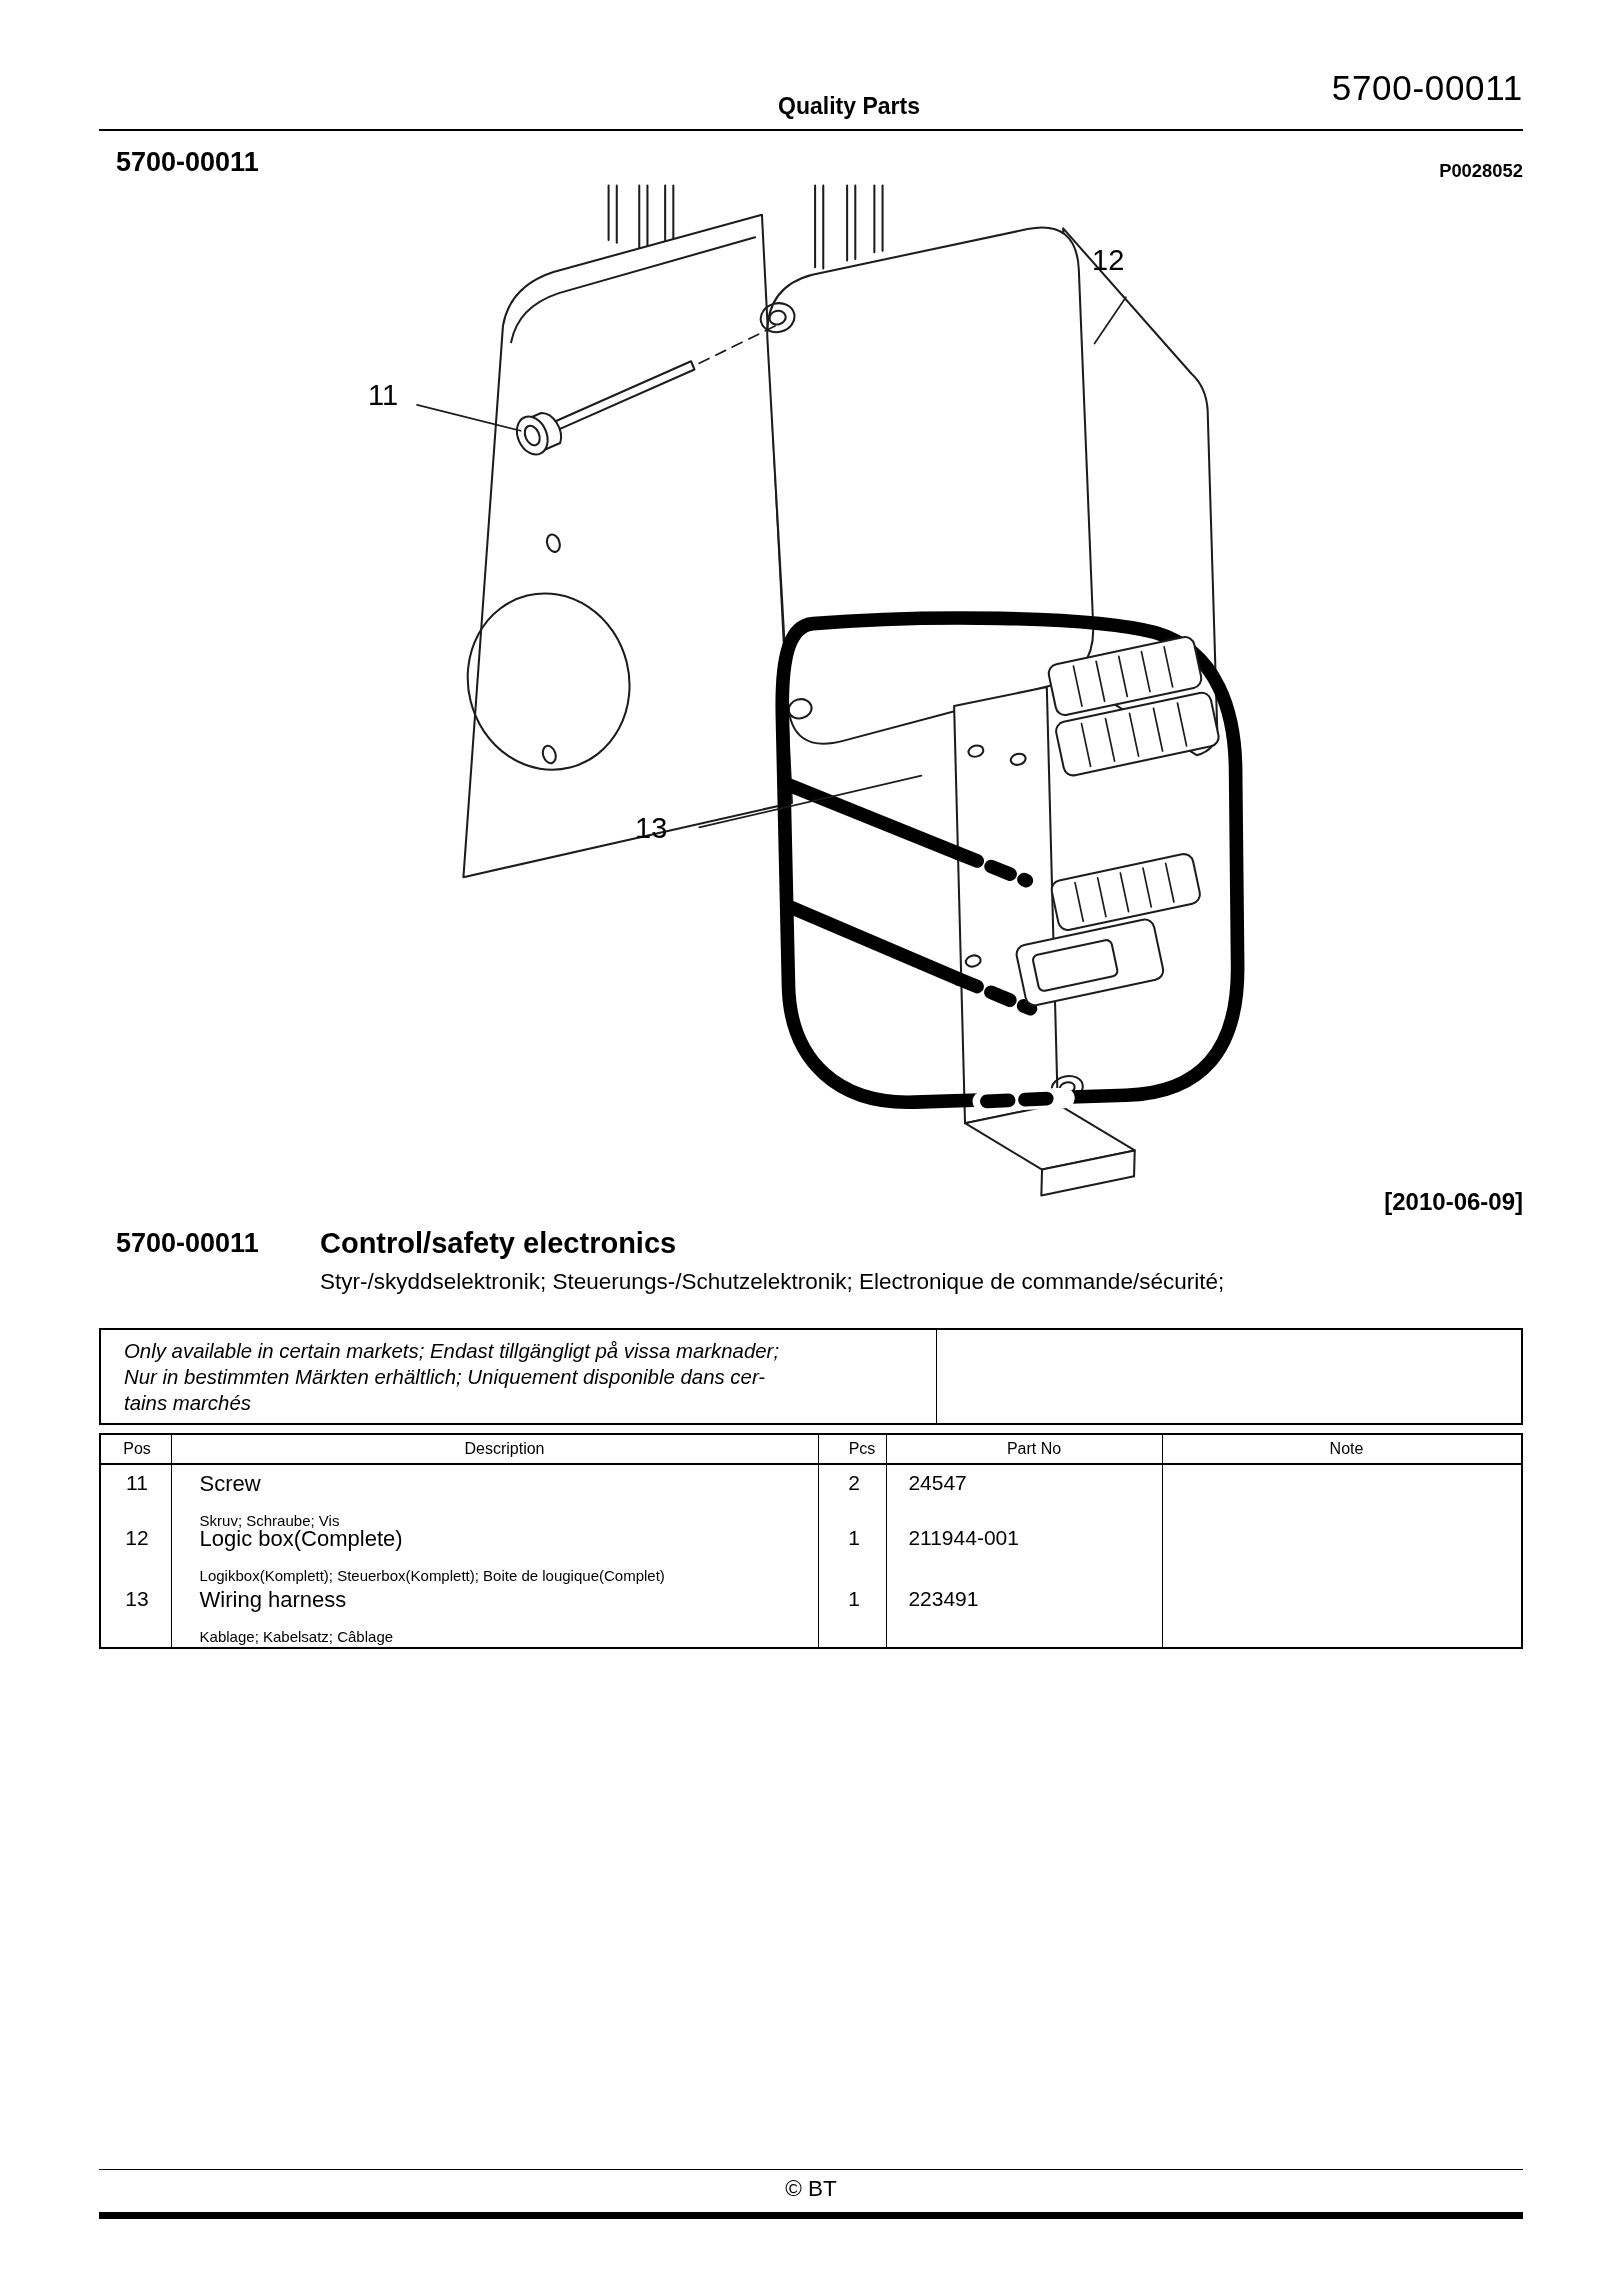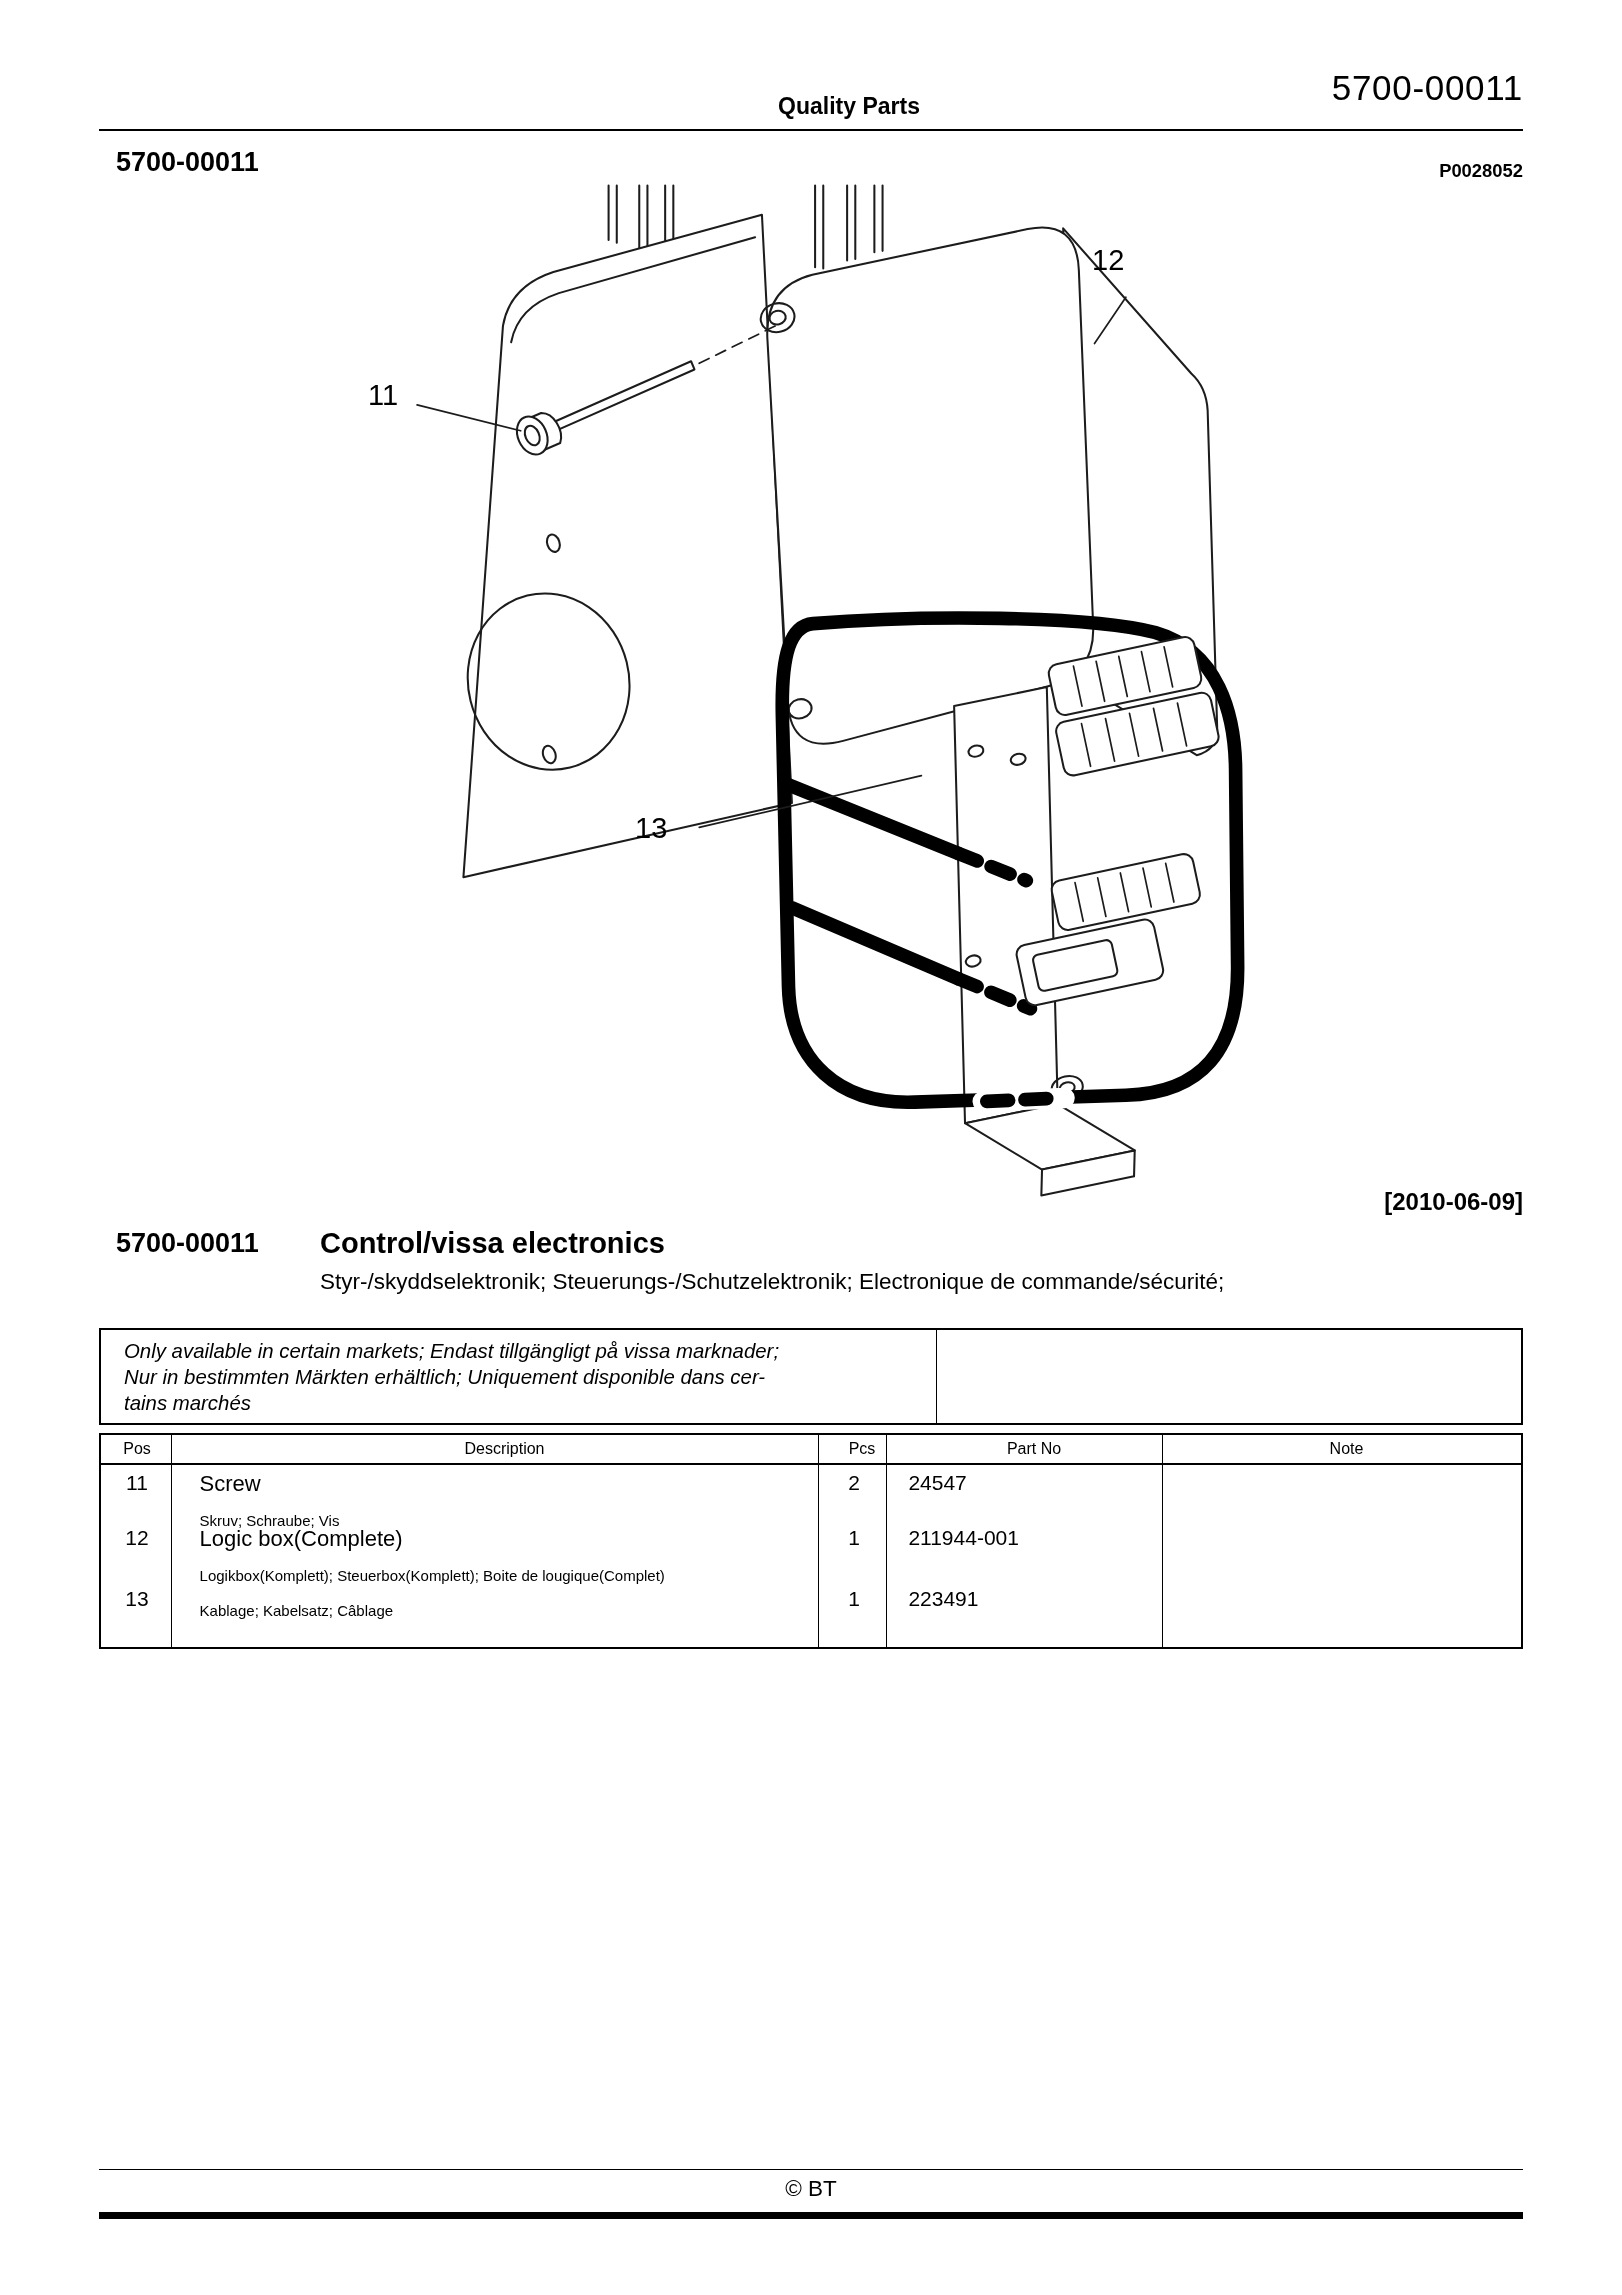--- a/index.html
+++ b/index.html
@@ -166,21 +166,21 @@
         <path d="M1026 533 L1140 477" stroke-dasharray="16 11"></path>
       </g>
     </g>
   </svg>
 
   <div class="abs callout callout-11">11</div>
   <div class="abs callout callout-12">12</div>
   <div class="abs callout callout-13">13</div>
 
   <div class="abs sec-num">5700-00011</div>
-  <div class="abs sec-title">Control/vissa electronics</div>
+  <div class="abs sec-title">Control/safety electronics</div>
   <div class="abs sec-date">[2010-06-09]</div>
   <div class="abs sec-sub">Styr-/skyddselektronik; Steuerungs-/Schutzelektronik; Electronique de commande/sécurité;</div>
 
   <div class="abs tbl">
 
     <div class="note-box">
       <div class="note-text">
         <div>Only available in certain markets; Endast tillgängligt på vissa marknader;</div>
         <div>Nur in bestimmten Märkten erhältlich; Uniquement disponible dans cer-</div>
         <div>tains marchés</div>
@@ -224,20 +224,21 @@
           <div class="desc-sub">Logikbox(Komplett); Steuerbox(Komplett); Boite de lougique(Complet)</div>
         </div>
         <div class="c c-pcs">1</div>
         <div class="c c-part">211944-001</div>
         <div class="c c-note"></div>
       </div>
 
       <div class="row row-2">
         <div class="c c-pos">13</div>
         <div class="c c-desc">
+          <div class="desc-main">Wiring harness</div>
           <div class="desc-sub">Kablage; Kabelsatz; Câblage</div>
         </div>
         <div class="c c-pcs">1</div>
         <div class="c c-part">223491</div>
         <div class="c c-note"></div>
       </div>
     </div>
   </div>
 
   <div class="abs ftr-rule"></div>

